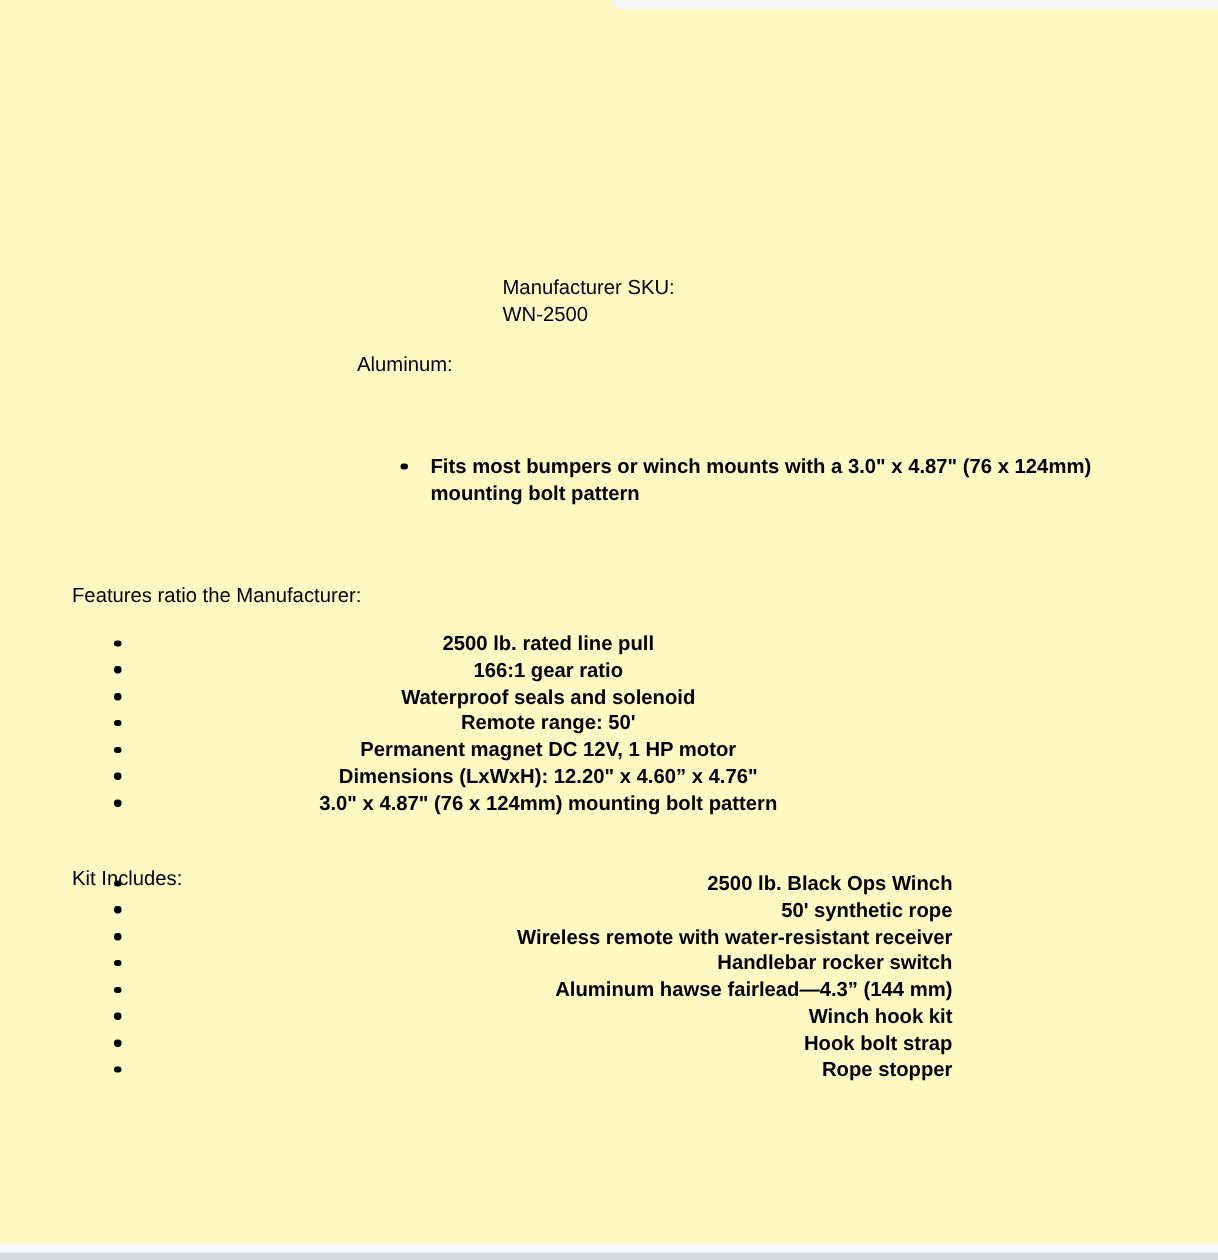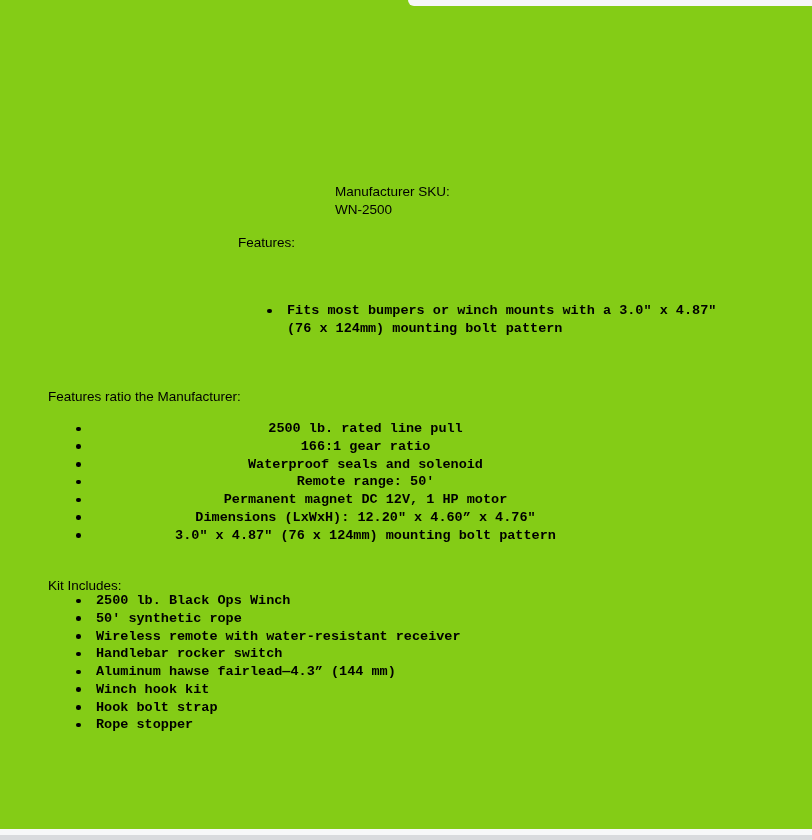--- a/index.html
+++ b/index.html
@@ -1,20 +1,20 @@
 <!DOCTYPE html>
 <html><head>
 <meta charset="utf-8">
 <style>
   html, body { margin: 0; padding: 0; background: #ffffff; }
   .canvas {
     position: relative;
     width: 812px;
     height: 840px;
-    background: #84cc16;
+    background: #fef9c3;
     overflow: hidden;
     font-family: "Liberation Sans", sans-serif;
     color: #000000;
     font-size: 13.5px;
     line-height: 17.75px;
   }
   .top-bar {
     position: absolute;
     top: 0; left: 408px; right: 0;
     height: 6px;
@@ -40,47 +40,46 @@
   .kit-heading { top: 577px; }
   ul.blist {
     list-style: none;
     margin: 0; padding: 0;
     position: absolute;
   }
   ul.blist li {
     position: relative;
     padding-left: 21px;
     font-weight: 700;
-    font-family: Liberation Mono, monospace;
   }
   ul.blist li::before {
     content: "";
     position: absolute;
     left: 1px; top: 6.6px;
     width: 4.6px; height: 4.6px;
     border-radius: 50%;
     background: #000000;
   }
   .fitment-list { left: 266px; top: 302px; width: 476px; }
   .features-list { left: 75px; top: 420px; width: 560px; text-align: center; }
-  .kit-list { left: 75px; top: 592px; width: 560px; }
+  .kit-list { left: 75px; top: 580px; width: 560px; text-align: right; }
 </style>
 </head>
 <body>
 
 <div class="canvas">
 
   <div class="top-bar"></div>
 
   <div class="sku-block">
     <div>Manufacturer SKU:</div>
     <div>WN-2500</div>
   </div>
 
-  <div class="fitment-label">Features:</div>
+  <div class="fitment-label">Aluminum:</div>
 
   <ul class="blist fitment-list">
       <li>Fits most bumpers or winch mounts with a 3.0" x 4.87" (76 x 124mm) mounting bolt pattern</li>
     </ul>
 
   <div class="section-heading features-heading">Features ratio the Manufacturer:</div>
 
   <ul class="blist features-list">
       <li>2500 lb. rated line pull</li>
       <li>166:1 gear ratio</li>

